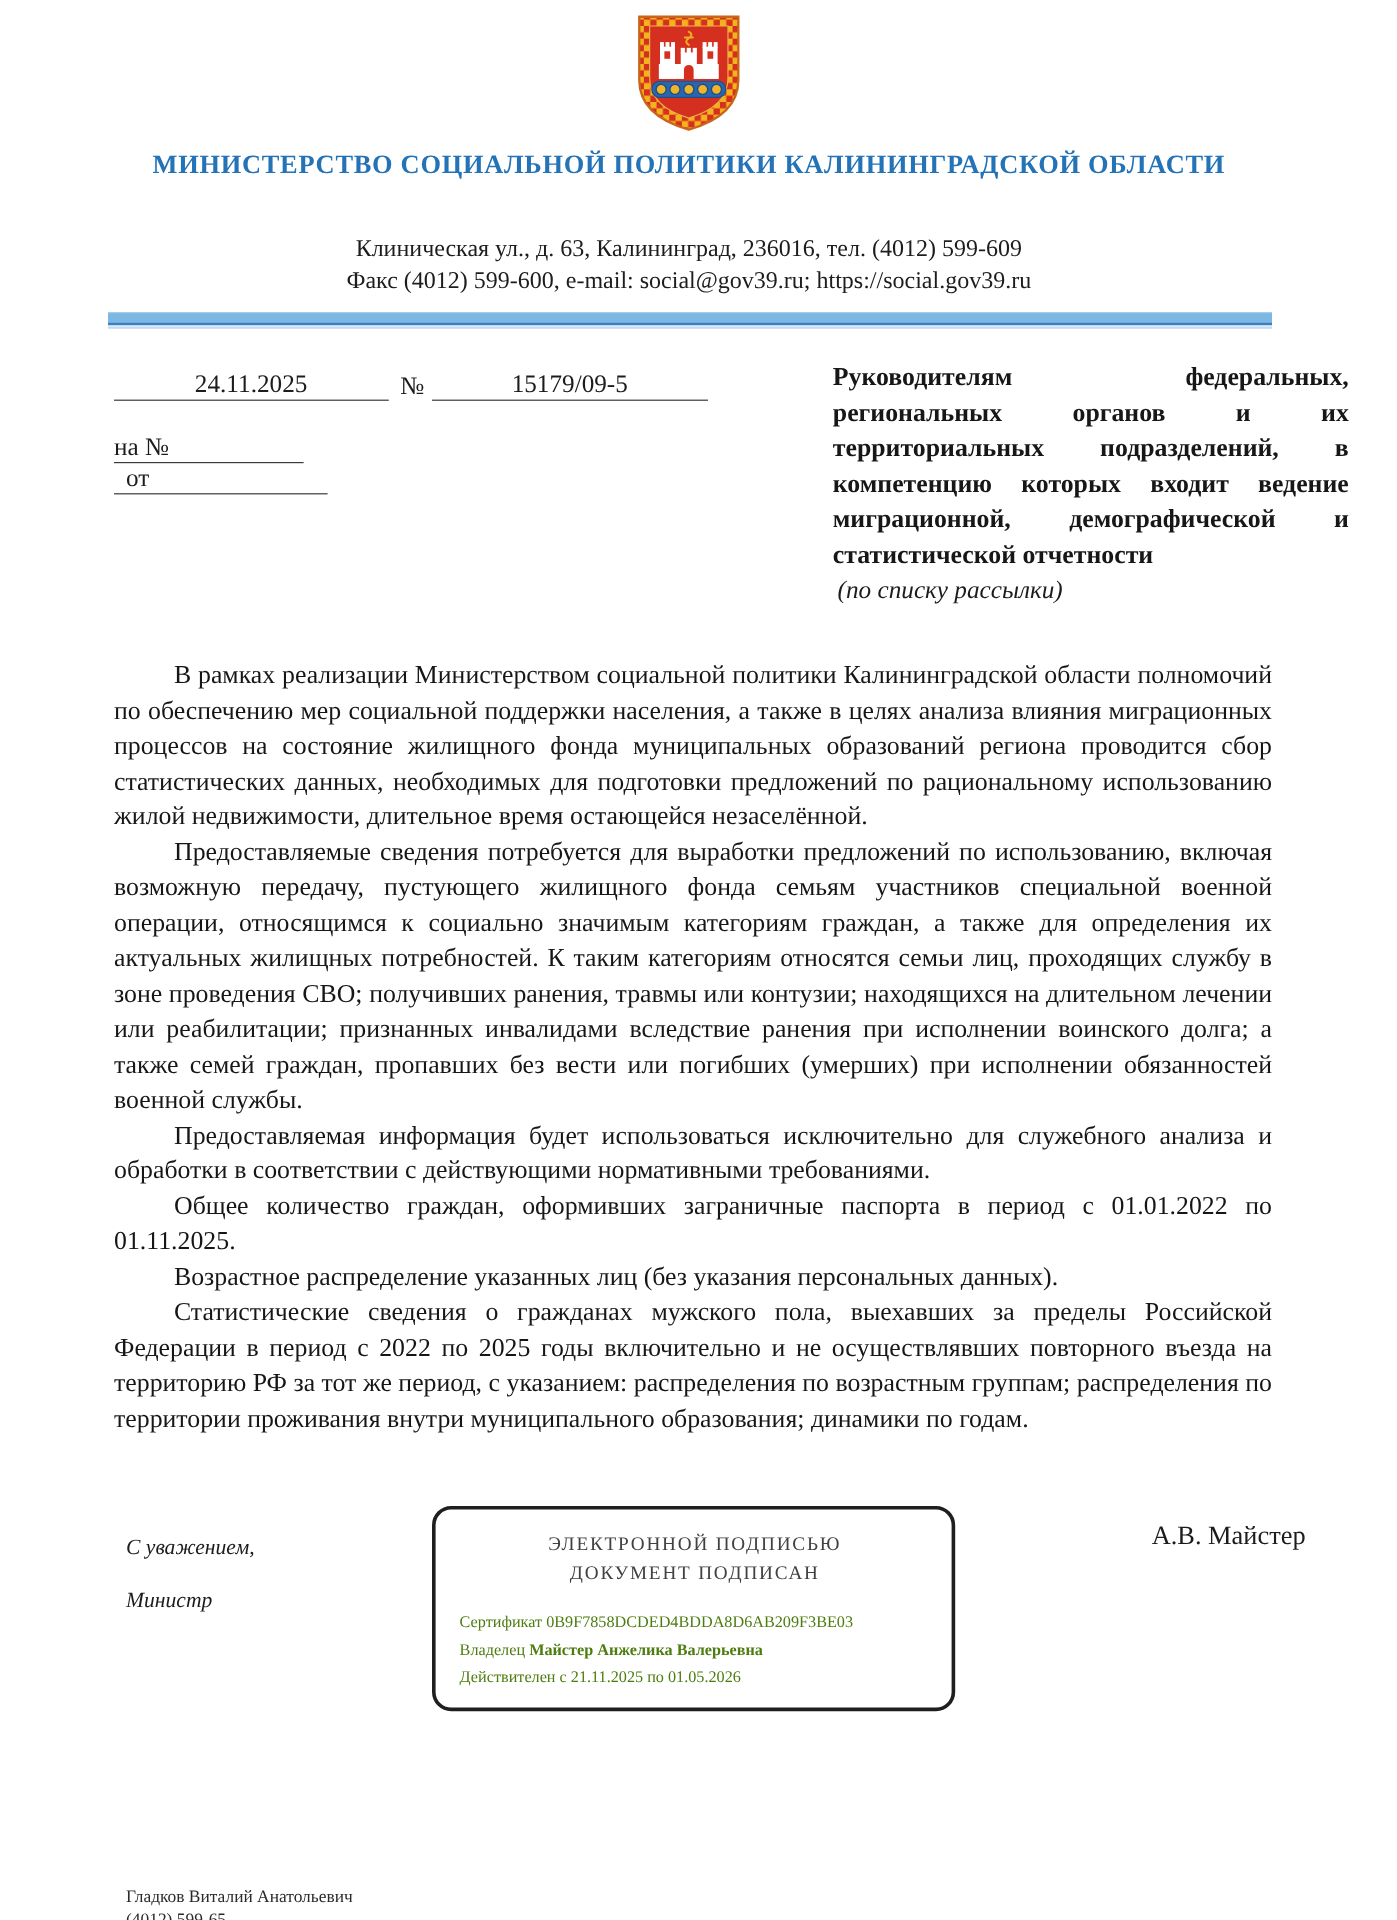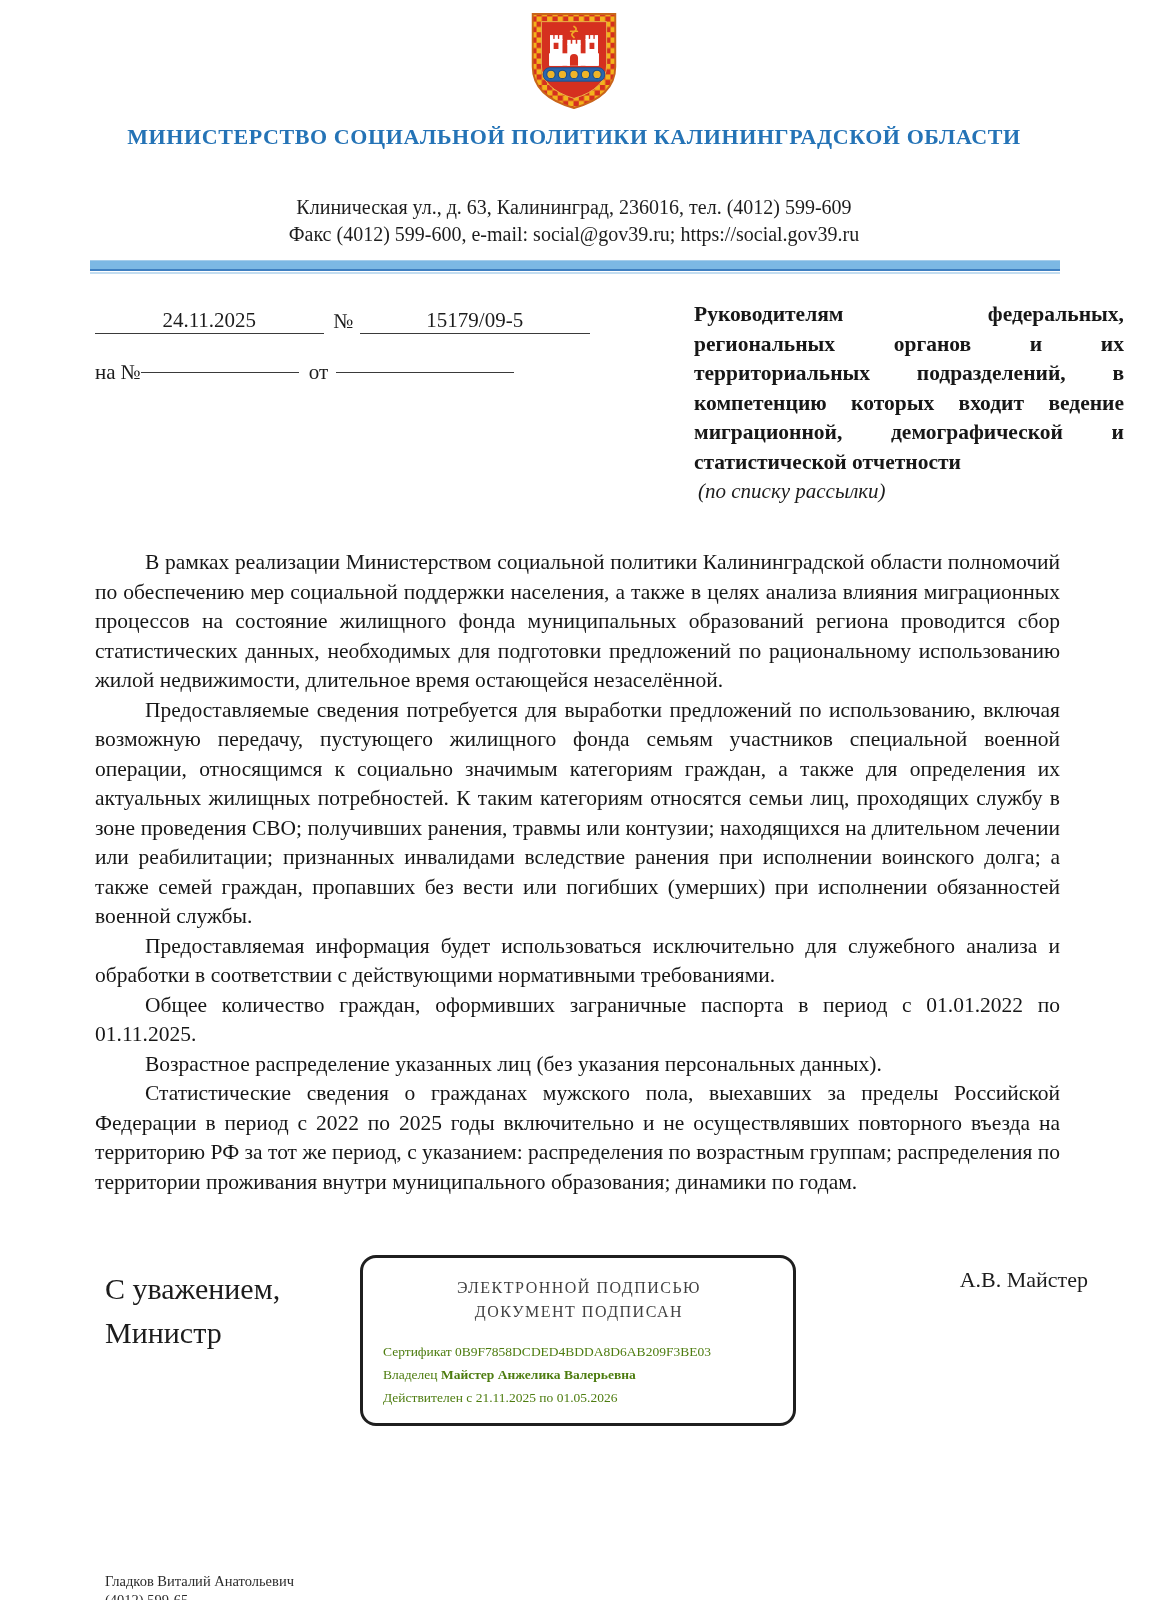--- a/index.html
+++ b/index.html
@@ -31,21 +31,21 @@
   .ref-section{
     display:flex;align-items:flex-start;
     padding:26px 24px 0 95px;
   }
   .ref-left{width:495px;flex:0 0 auto;font-size:21px;}
   .ref-row1{display:flex;align-items:flex-end;margin-top:8px;}
   .u-seg{border-bottom:1.6px solid #3a3a3a;display:inline-block;text-align:center;}
   .seg-date{width:238px;}
   .num-sign{padding:0 6px 0 10px;}
   .seg-number{width:240px;}
-  .ref-row2{display:flex;align-items:center;margin-top:26px;}
+  .ref-row2{display:flex;align-items:flex-start;margin-top:26px;flex-direction:column;}
   .seg-reply-no{width:158px;}
   .reply-from{padding:0 8px 0 10px;}
   .seg-reply-date{width:178px;}
 
   .recipient{width:430px;flex:0 0 auto;margin-left:auto;}
   .recipient-text{
     font-size:21.5px;font-weight:bold;line-height:29.5px;
     text-align:justify;text-align-last:left;color:#171717;
   }
   .recipient-note{font-size:21px;font-style:italic;margin-top:2px;padding-left:4px;}
@@ -55,21 +55,21 @@
   .body-text p{
     margin:0;font-size:21.5px;line-height:29.5px;
     text-align:justify;text-indent:50px;color:#161616;
   }
 
   
   .sign-section{
     display:flex;align-items:flex-start;
     padding:58px 60px 0 105px;
   }
-  .closing{width:255px;flex:0 0 auto;font-size:30px;line-height:44px;padding-top:12px;}
+  .closing{width:255px;flex:0 0 auto;font-size:18px;line-height:44px;padding-top:12px;font-style:italic;}
   .stamp{
     flex:0 0 auto;width:392px;
     border:3.5px solid #1f1f1f;border-radius:16px;
     padding:18px 18px 14px 20px;color:#3c3c3c;
   }
   .stamp-title{
     text-align:center;font-size:16px;letter-spacing:1.5px;line-height:24px;
     color:#414141;
   }
   .stamp-lines{margin-top:16px;font-size:13.5px;line-height:23px;color:#4d7c0f;}

